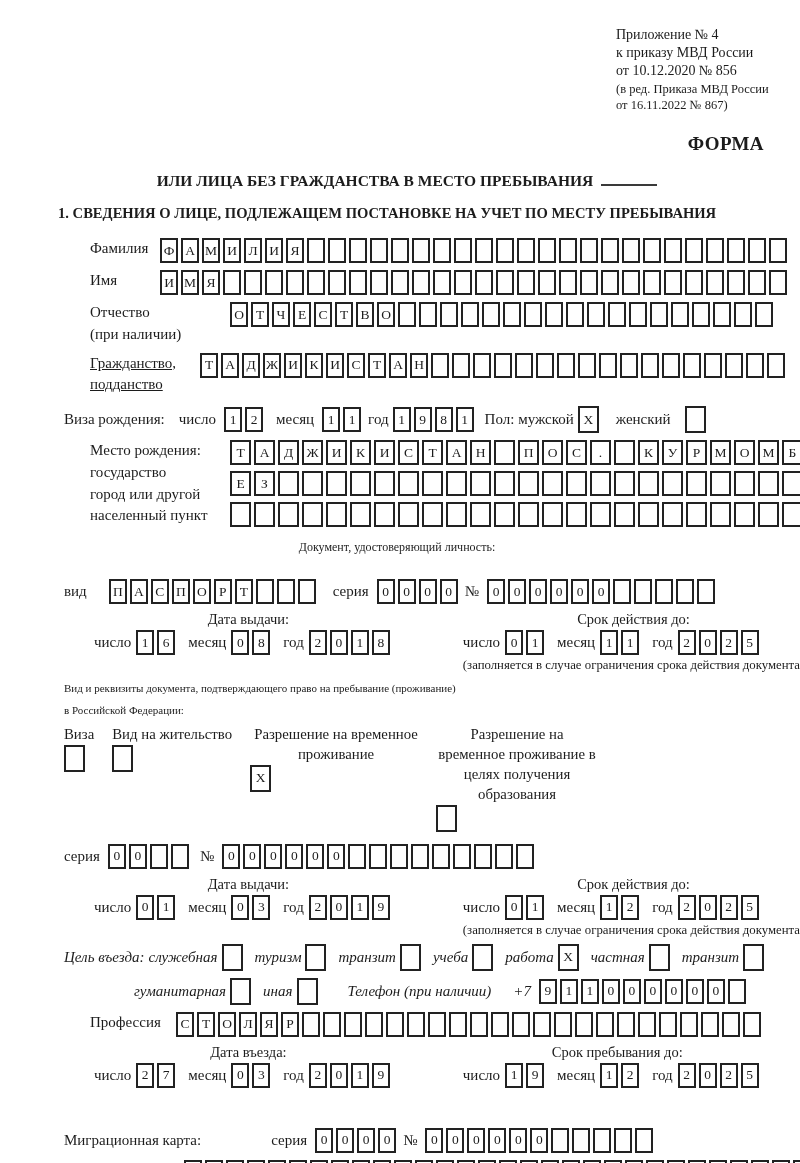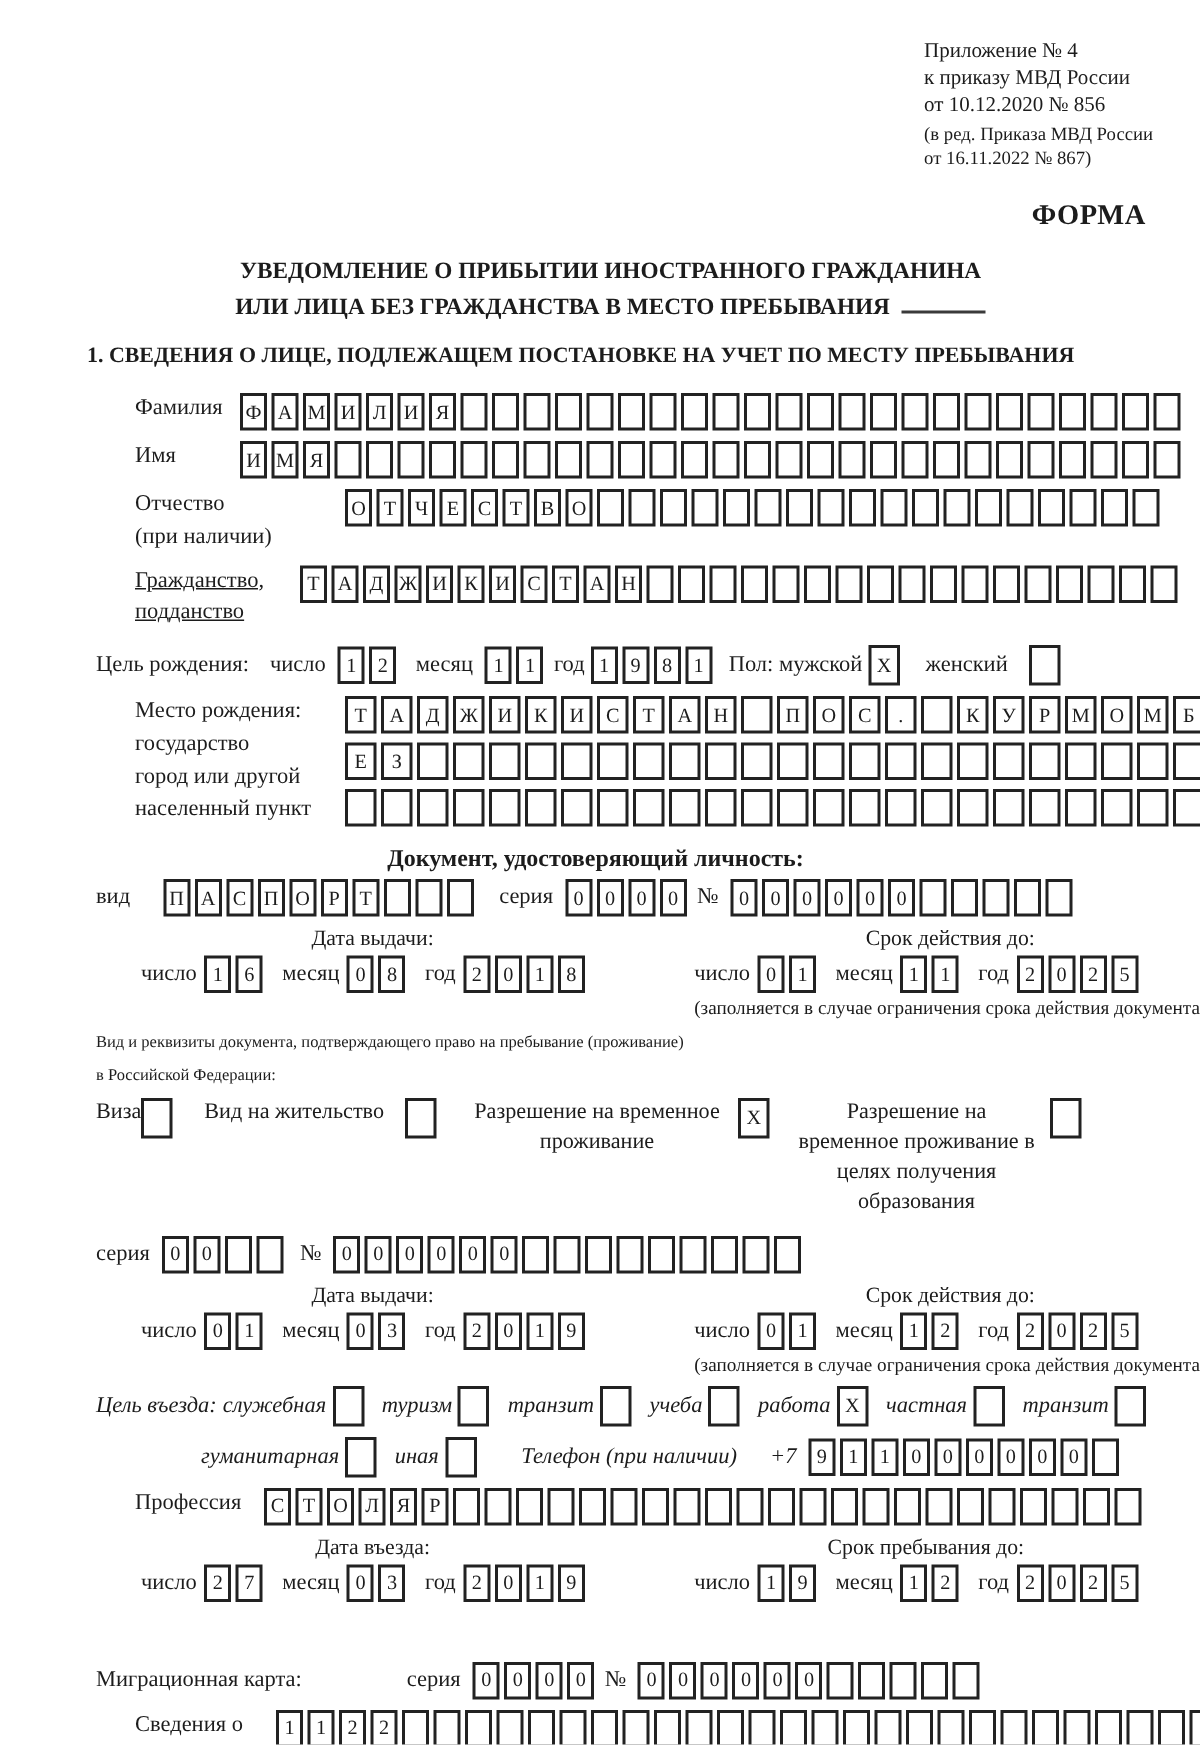--- a/index.html
+++ b/index.html
@@ -32,25 +32,25 @@
   .chk .cell{width:17px;height:23px;}
   .inlbl{font-size:15px;white-space:nowrap;}
   
   .dates-row{display:flex;margin:2px 0 6px 0;}
   .dategrp{}
   .dg-head{font-size:14.5px;text-align:center;margin-bottom:2px;}
   .dg-fields{display:flex;align-items:center;}
   .dg-fields .inlbl{margin-right:5px;}
   .dg-fields .cells{margin-right:10px;}
   .restrict-note{font-size:12.8px;margin-top:3px;text-align:center;white-space:nowrap;}
-  .doc-head{font-weight:bold;font-size:16px;text-align:center;margin:2px 40px 4px 0;}
+  .doc-head{font-weight:normal;font-size:12px;text-align:center;margin:2px 40px 24px 0;}
   .intro{font-size:11px;line-height:1.8;margin-bottom:2px;}
   
   .opts{display:flex;align-items:flex-start;margin:4px 0 12px 0;}
-  .opt{display:flex;align-items:flex-start;}
+  .opt{display:flex;align-items:flex-start;flex-direction:column;}
   .opt .olabel{font-size:14.8px;line-height:1.35;}
   .opt .olabel.c{text-align:center;}
   .gap4{width:4px;}.gap8{width:8px;}.gap10{width:10px;}.gap14{width:14px;}.gap18{width:18px;}.gap22{width:22px;}
   .purpose .inlbl{margin-right:4px;font-style:italic;}
   .purpose .chk{margin-right:9px;}
   .nw{white-space:nowrap;}
 </style>
 </head>
 <body>
 
@@ -60,21 +60,20 @@
     <div>Приложение № 4</div>
     <div>к приказу МВД России</div>
     <div>от 10.12.2020 № 856</div>
     <div class="small">(в ред. Приказа МВД России</div>
     <div class="small">от 16.11.2022 № 867)</div>
   </div>
 
   <div class="forma">ФОРМА</div>
 
   <div class="title">
-    <div>УВЕДОМЛЕНИЕ О ПРИБЫТИИ ИНОСТРАННОГО ГРАЖДАНИНА</div>
     <div class="nw"><span>ИЛИ ЛИЦА БЕЗ ГРАЖДАНСТВА В МЕСТО ПРЕБЫВАНИЯ</span><span class="blank-line"></span></div>
   </div>
 
   <div class="sec-heading">1. СВЕДЕНИЯ О ЛИЦЕ, ПОДЛЕЖАЩЕМ ПОСТАНОВКЕ НА УЧЕТ ПО МЕСТУ ПРЕБЫВАНИЯ</div>
 
   <div class="row">
     <span class="lbl w70">Фамилия</span>
     <span class="cells">
         <span class="cell">Ф</span>
         <span class="cell">А</span>
@@ -211,21 +210,21 @@
         <span class="cell"></span>
         <span class="cell"></span>
         <span class="cell"></span>
         <span class="cell"></span>
         <span class="cell"></span>
         <span class="cell"></span>
       </span>
   </div>
 
   <div class="row" style="align-items:center;margin-top:10px;">
-    <span class="inlbl">Цель рождения:</span>
+    <span class="inlbl">Виза рождения:</span>
     <span class="gap14"></span>
     <span class="inlbl">число</span>
       <span class="gap8"></span>
     <span class="cells">
         <span class="cell">1</span>
         <span class="cell">2</span>
       </span>
       <span class="gap10"></span>
     <span class="inlbl">месяц</span>
       <span class="gap8"></span>

